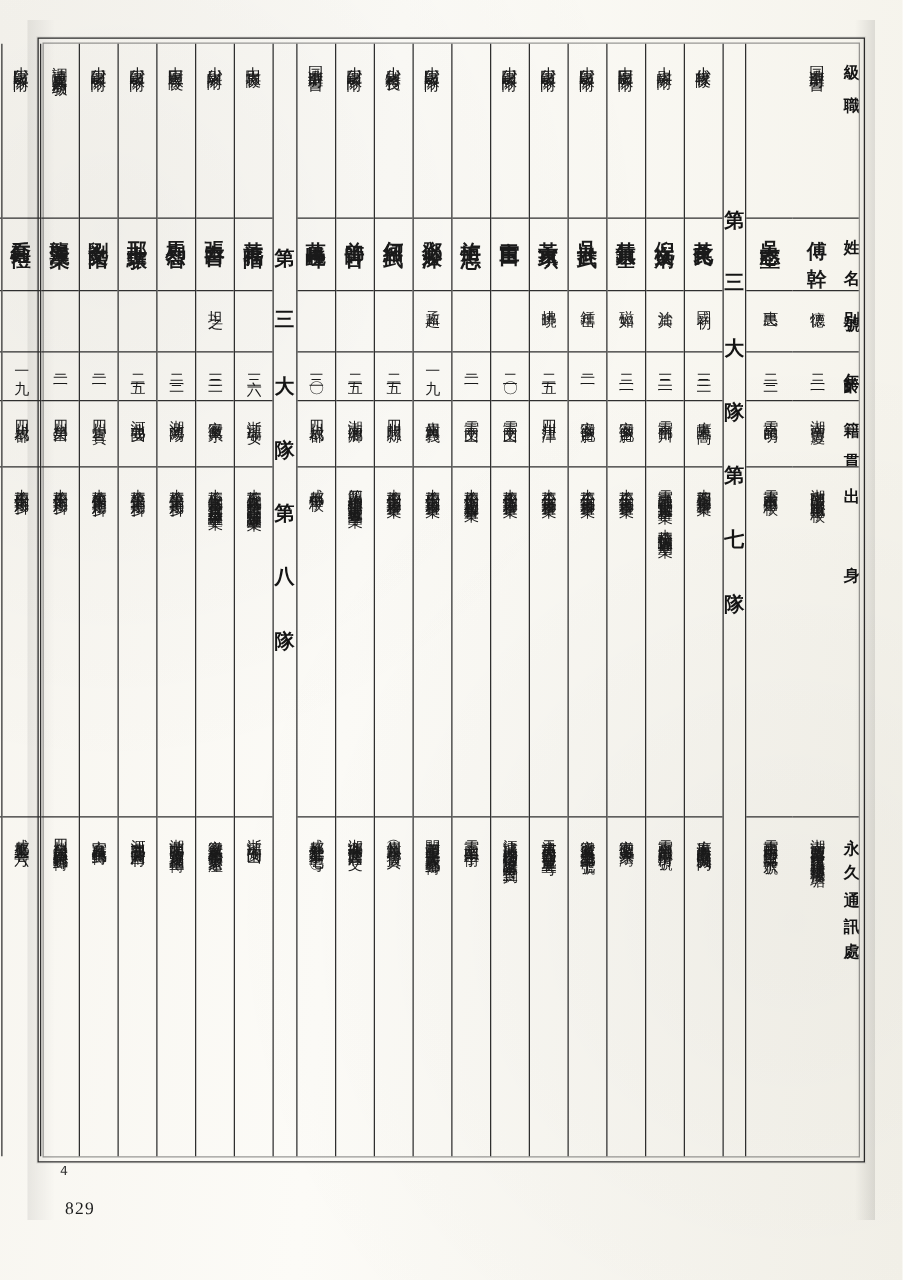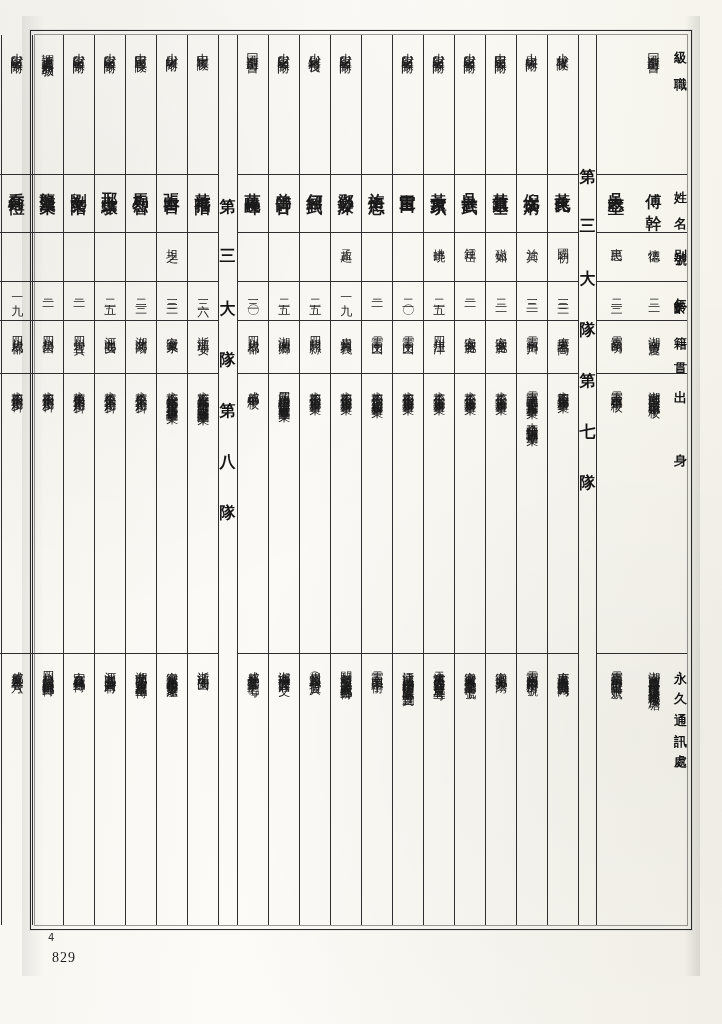--- a/index.html
+++ b/index.html
@@ -122,21 +122,21 @@
     color:#141414;
   }
   .blank{
     height:100%;
     border-bottom:none;
   }
 
   
   .page-no{
     position:absolute;
-    left:30px;bottom:10px;
+    left:30px;bottom:0;
     font-size:14px;
     color:#1c1c1c;
     letter-spacing:1px;
     font-family:"Liberation Serif",serif;
   }
   .tick{
     position:absolute;
     left:26px;bottom:34px;
     width:8px;height:10px;
     color:#333;

